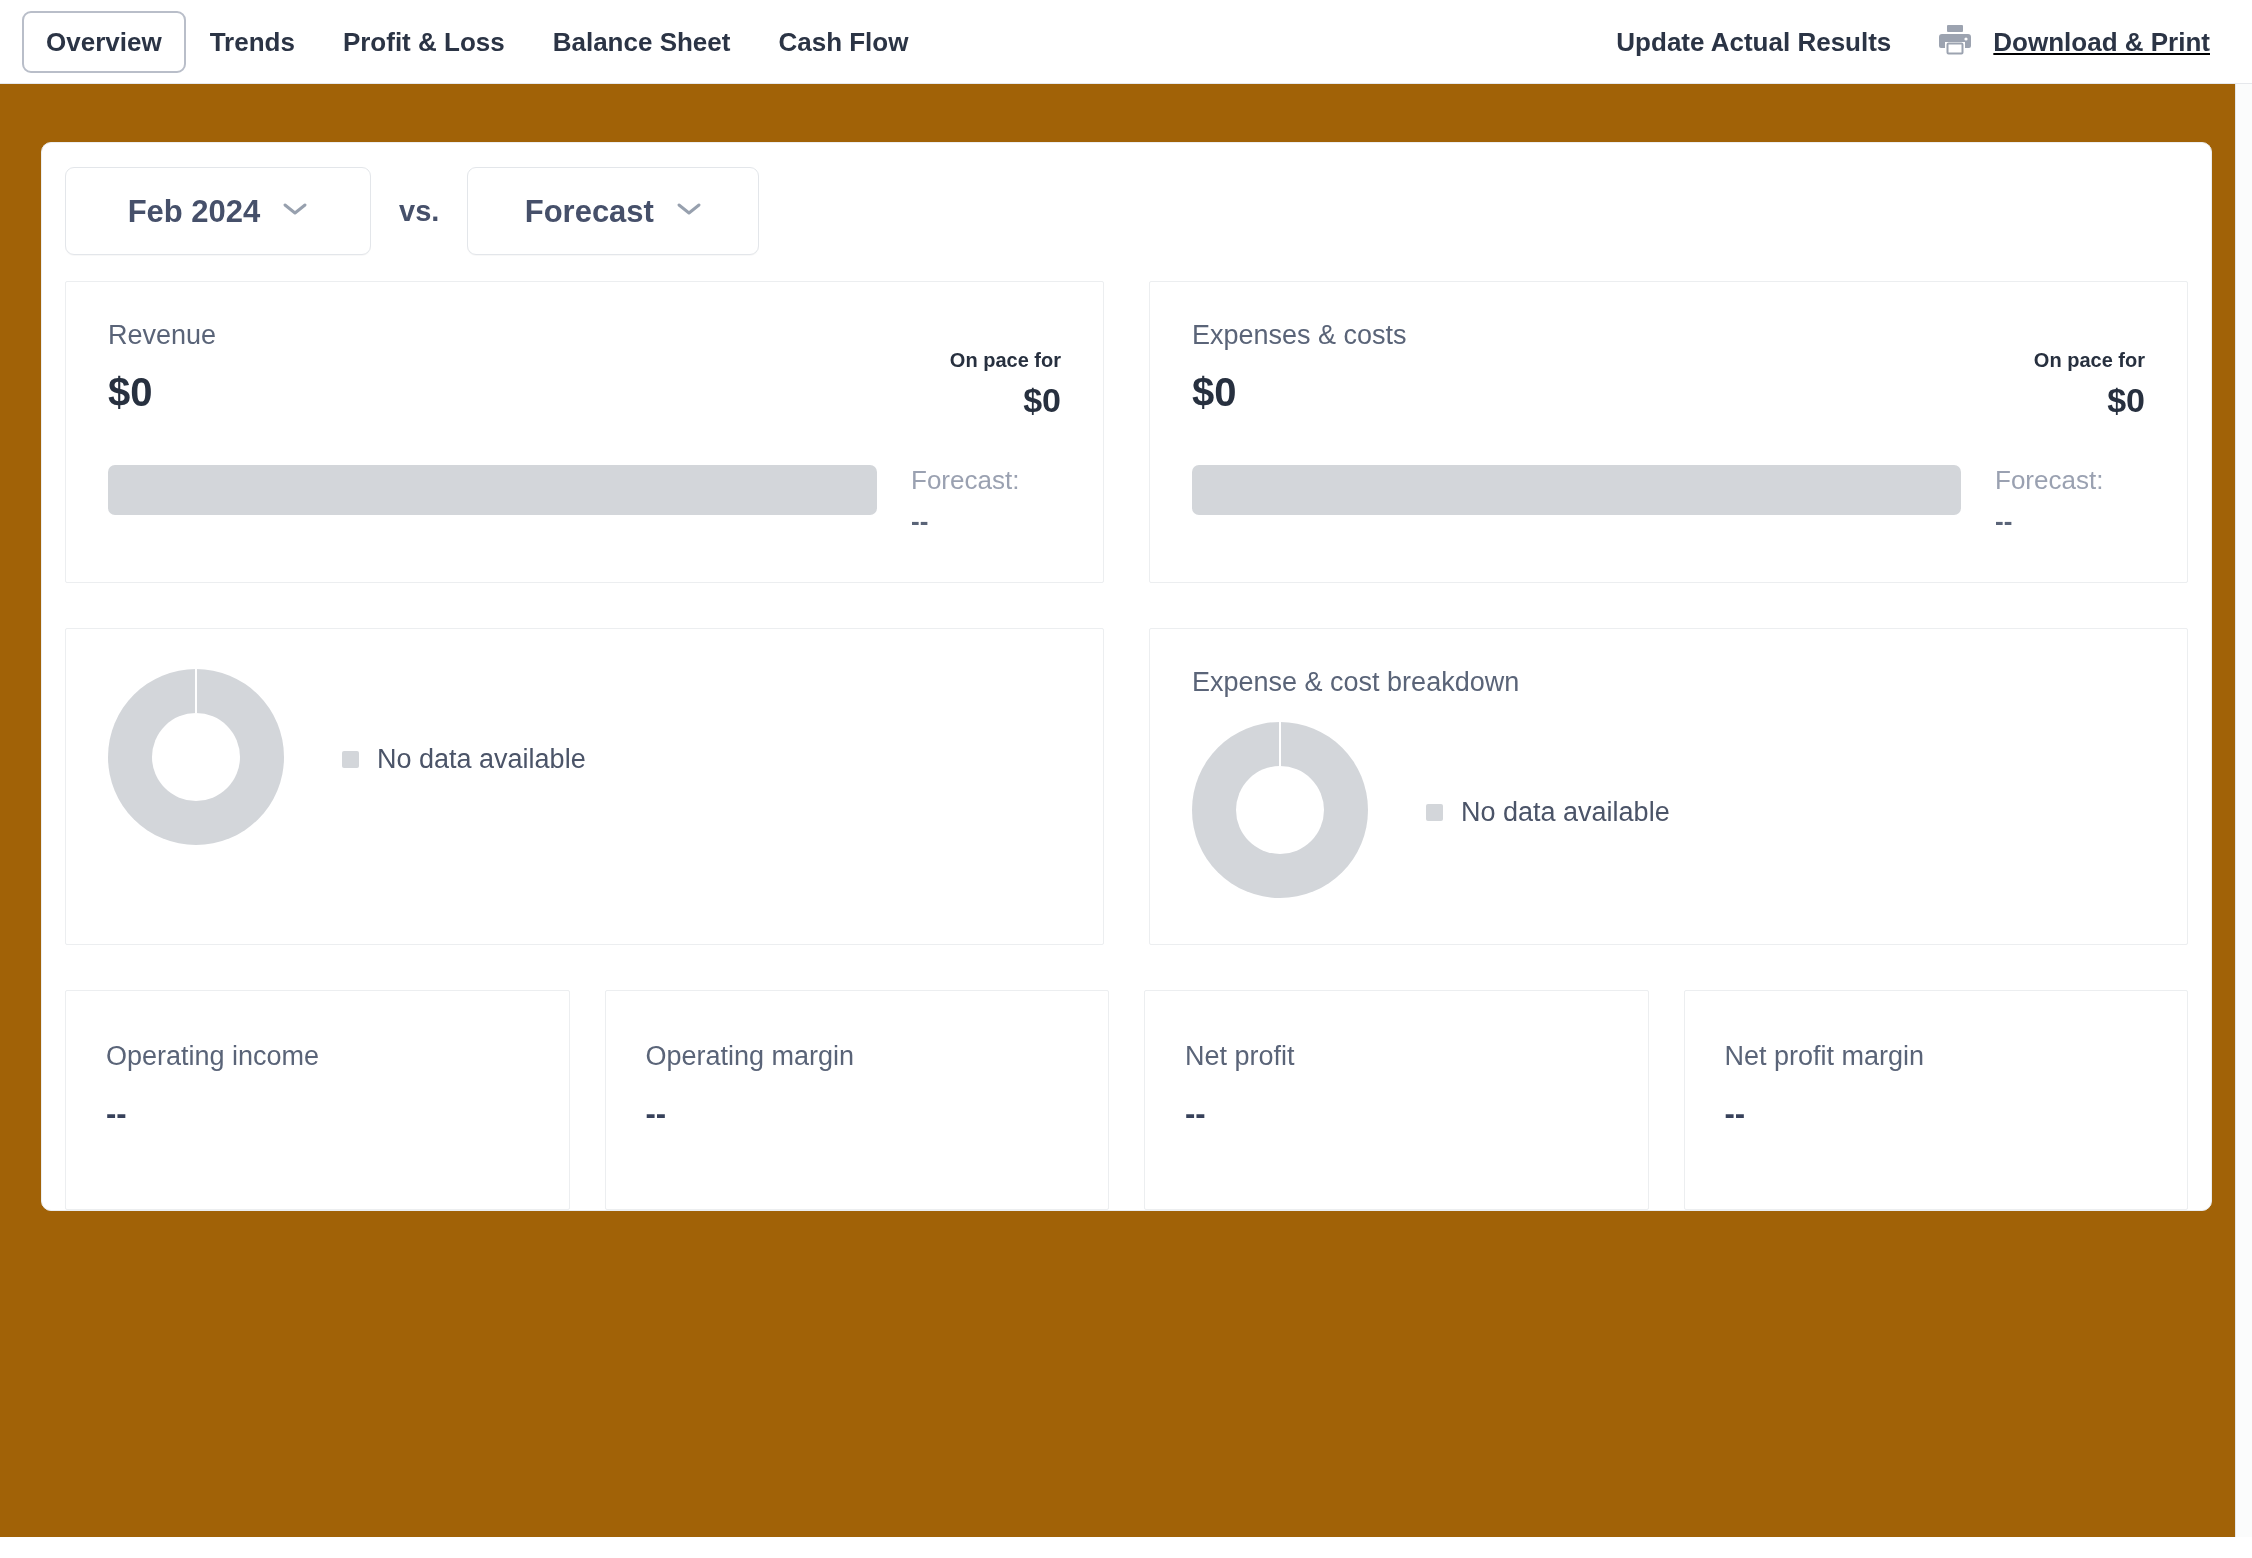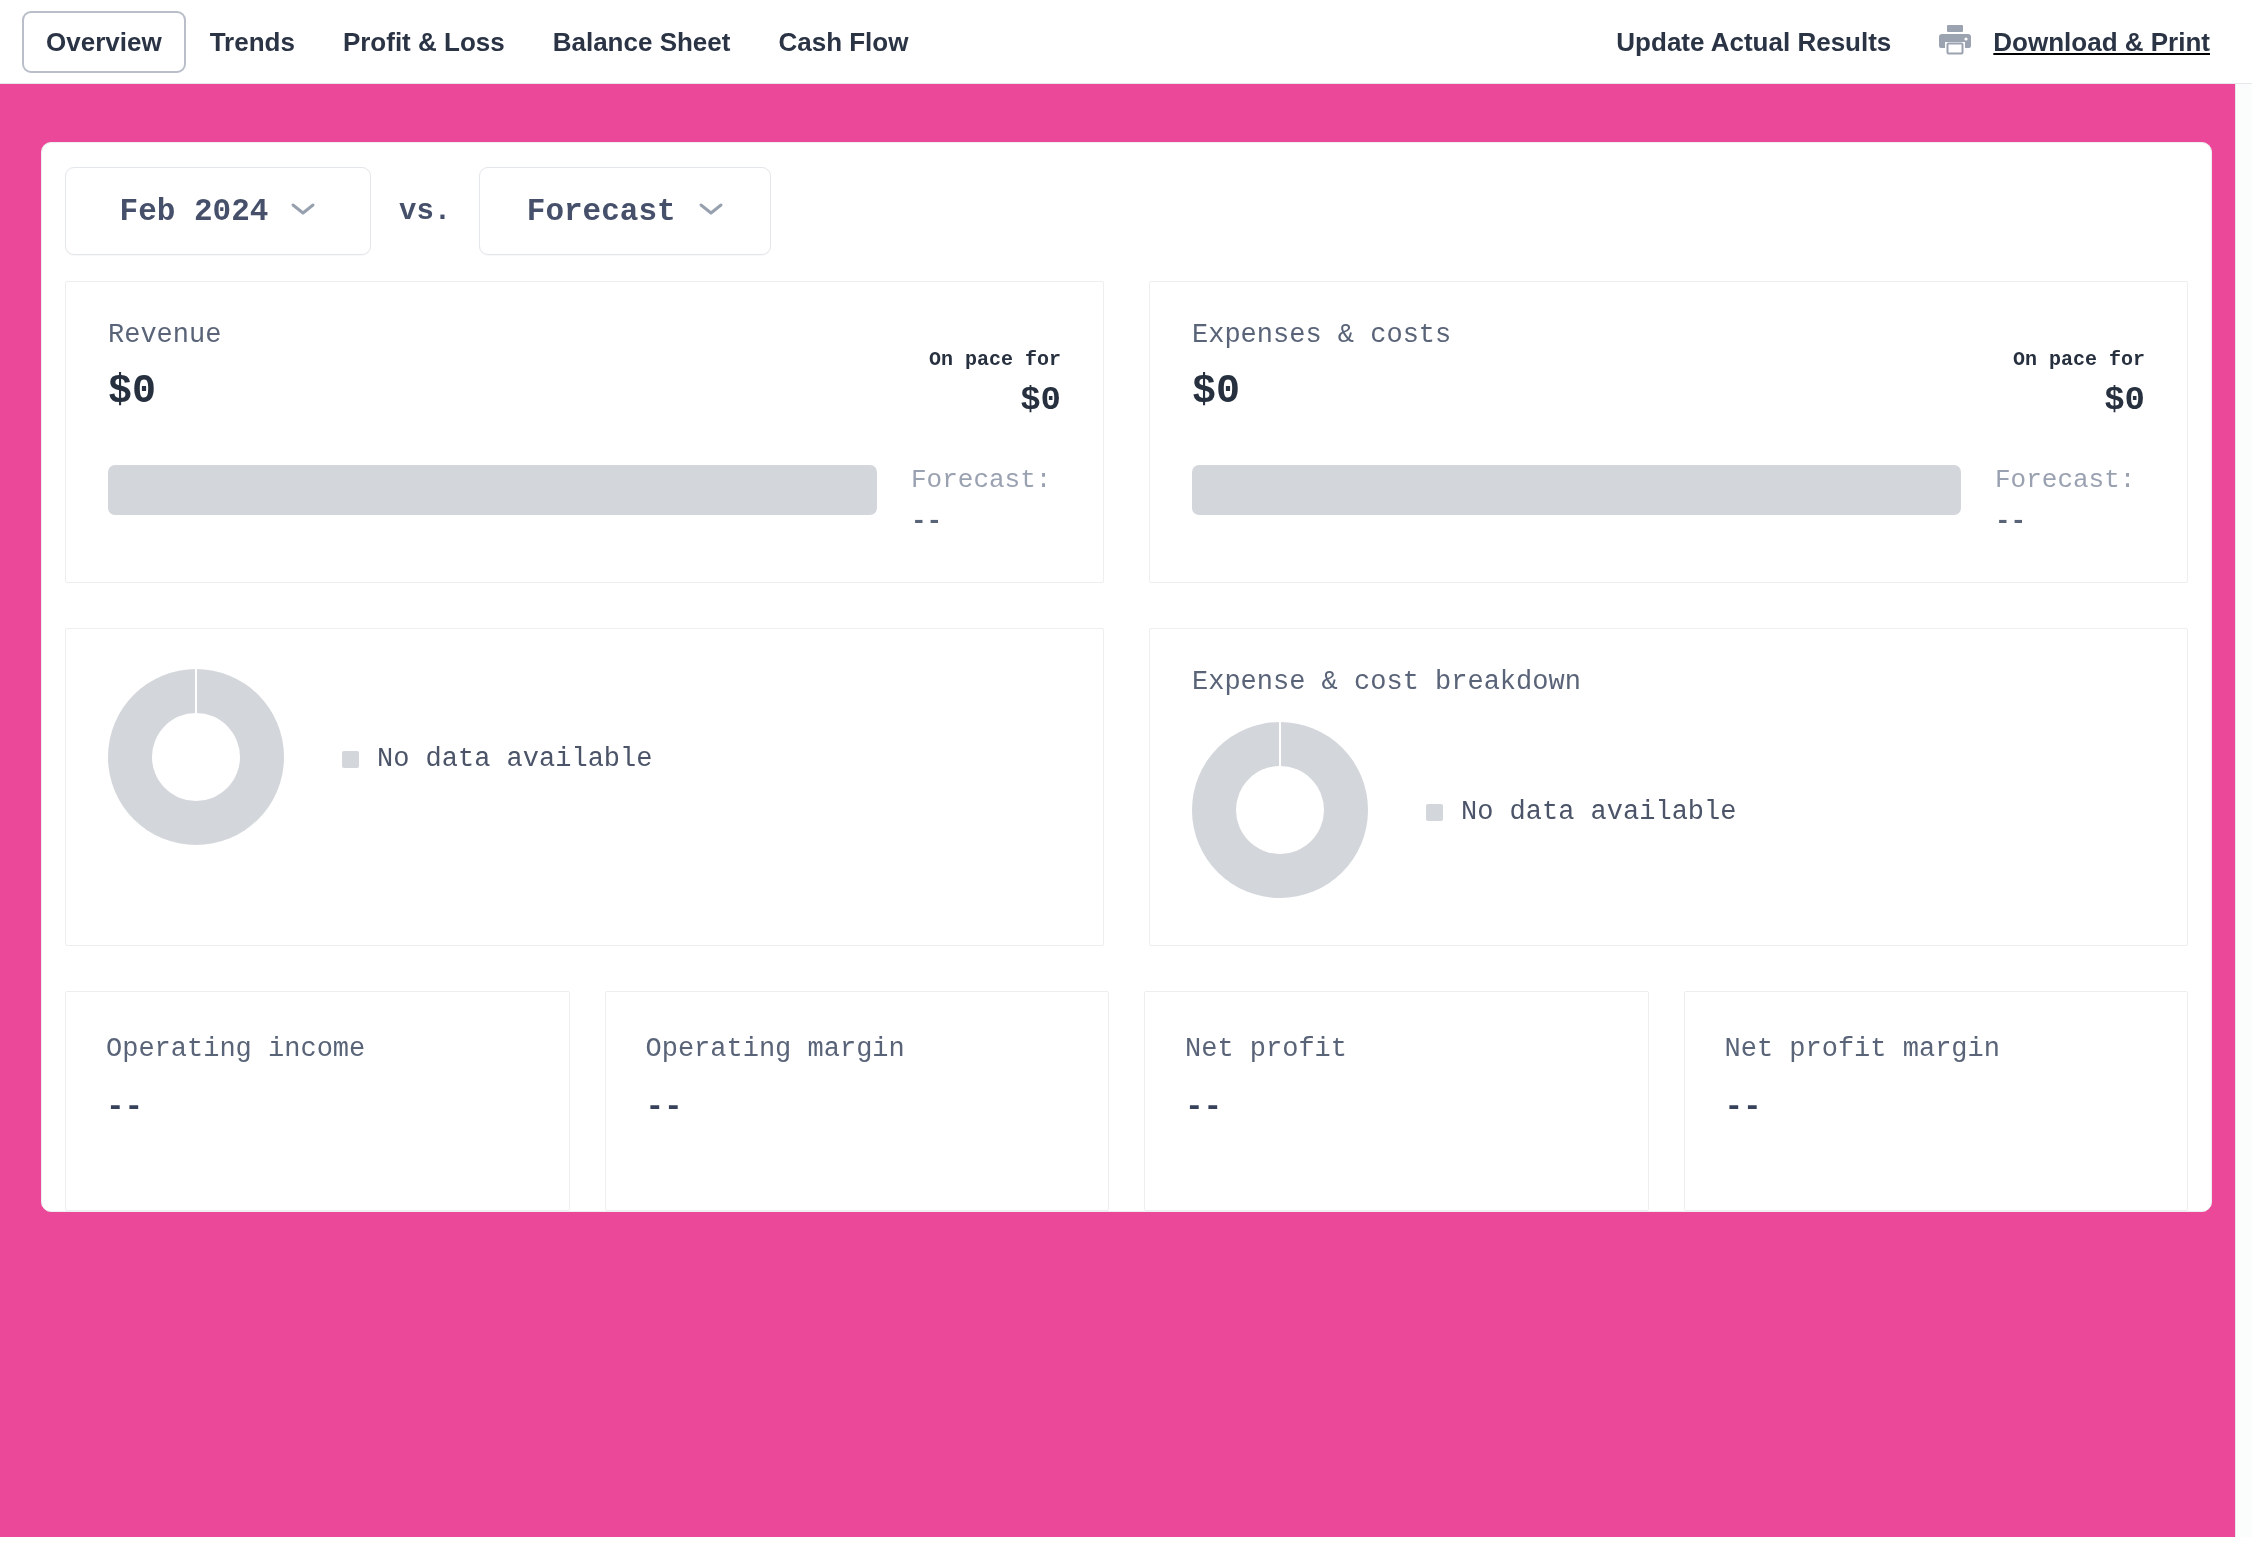--- a/index.html
+++ b/index.html
@@ -62,23 +62,22 @@
     gap: 20px;
     cursor: pointer;
     text-decoration: underline;
   }
   .printer-icon { display: block; }
 
   
   .page {
     position: relative;
     height: 1453px;
-    background: #ec4899;
+    background: #a16207;
     overflow: hidden;
-    font-family: Liberation Mono, monospace;
   }
   .scroll-divider {
     position: absolute;
     top: 0; bottom: 0;
     left: 2235px;
     width: 1px;
     background: #e4e7e9;
   }
   .scroll-gutter {
     position: absolute;
@@ -246,20 +245,21 @@
     line-height: 1;
   }
 
   
   .kpi-card { padding: 44px 40px 60px 40px; min-height: 220px; }
   .kpi-label {
     font-size: 27px;
     color: #5a6478;
     line-height: 1;
     margin-bottom: 28px;
+    margin-top: 8px;
   }
   .kpi-value {
     font-size: 31px;
     font-weight: bold;
     color: #37415a;
     line-height: 1;
   }
 </style>
 </head>
 <body>

